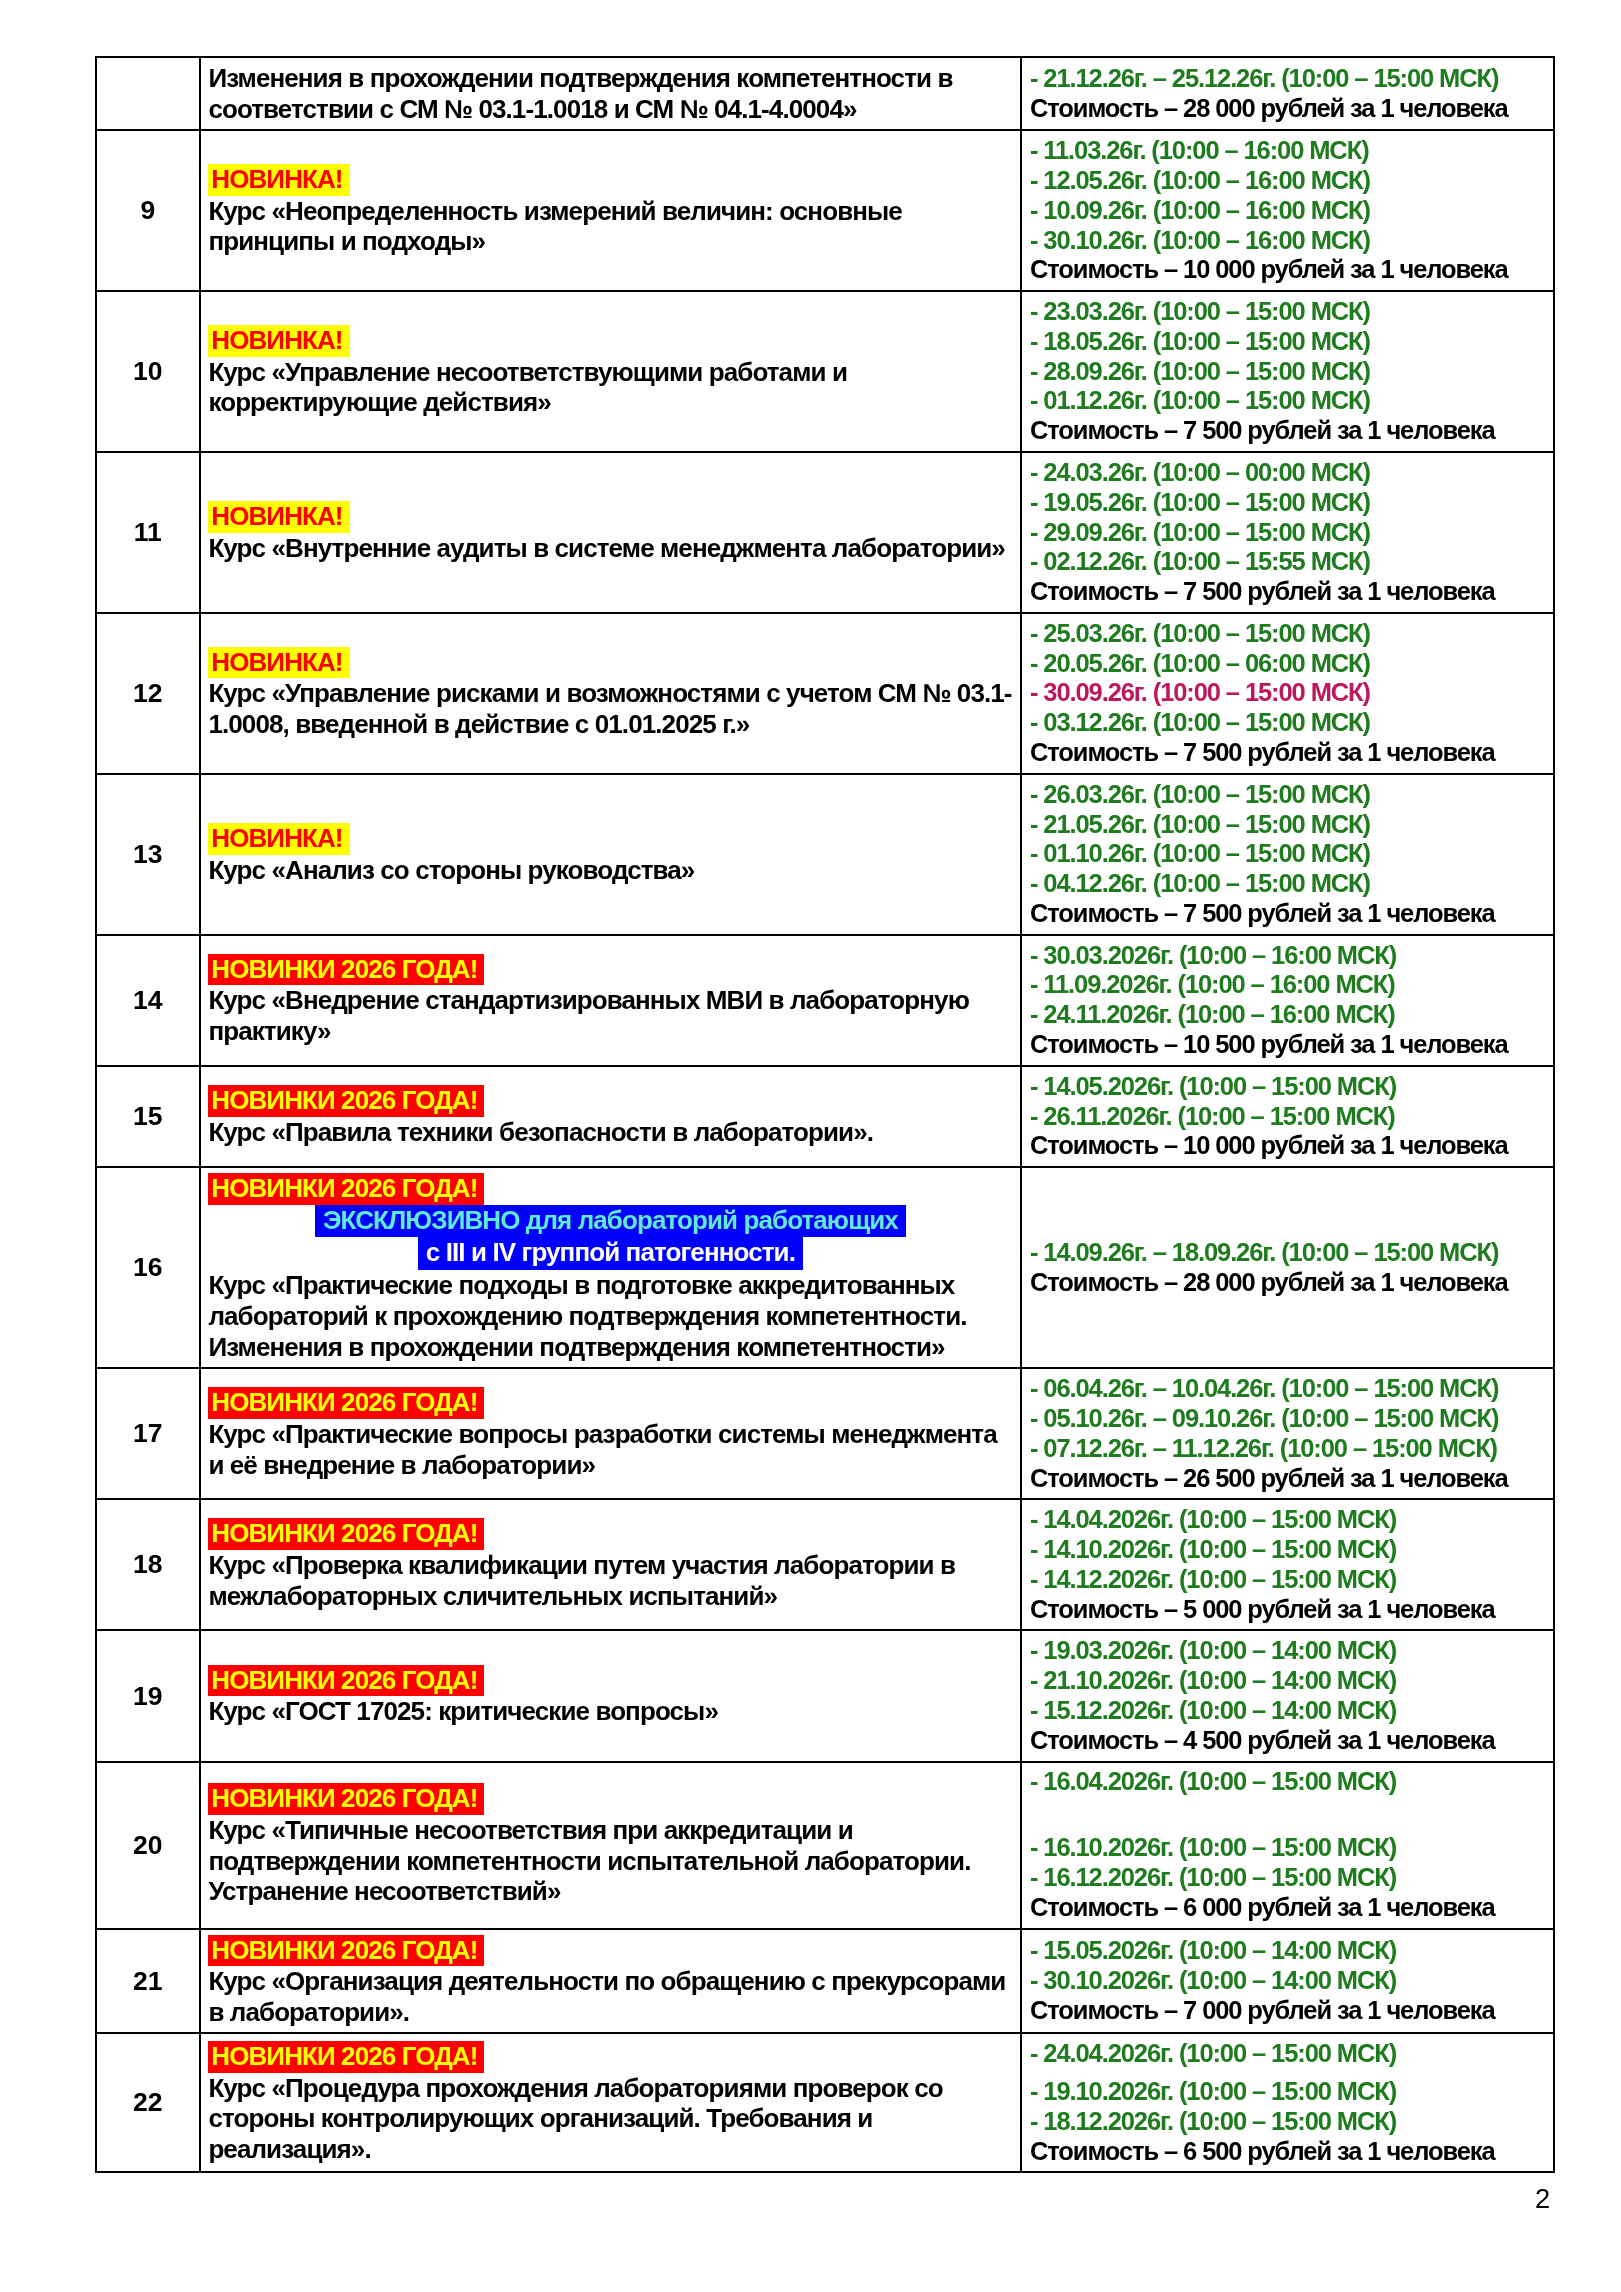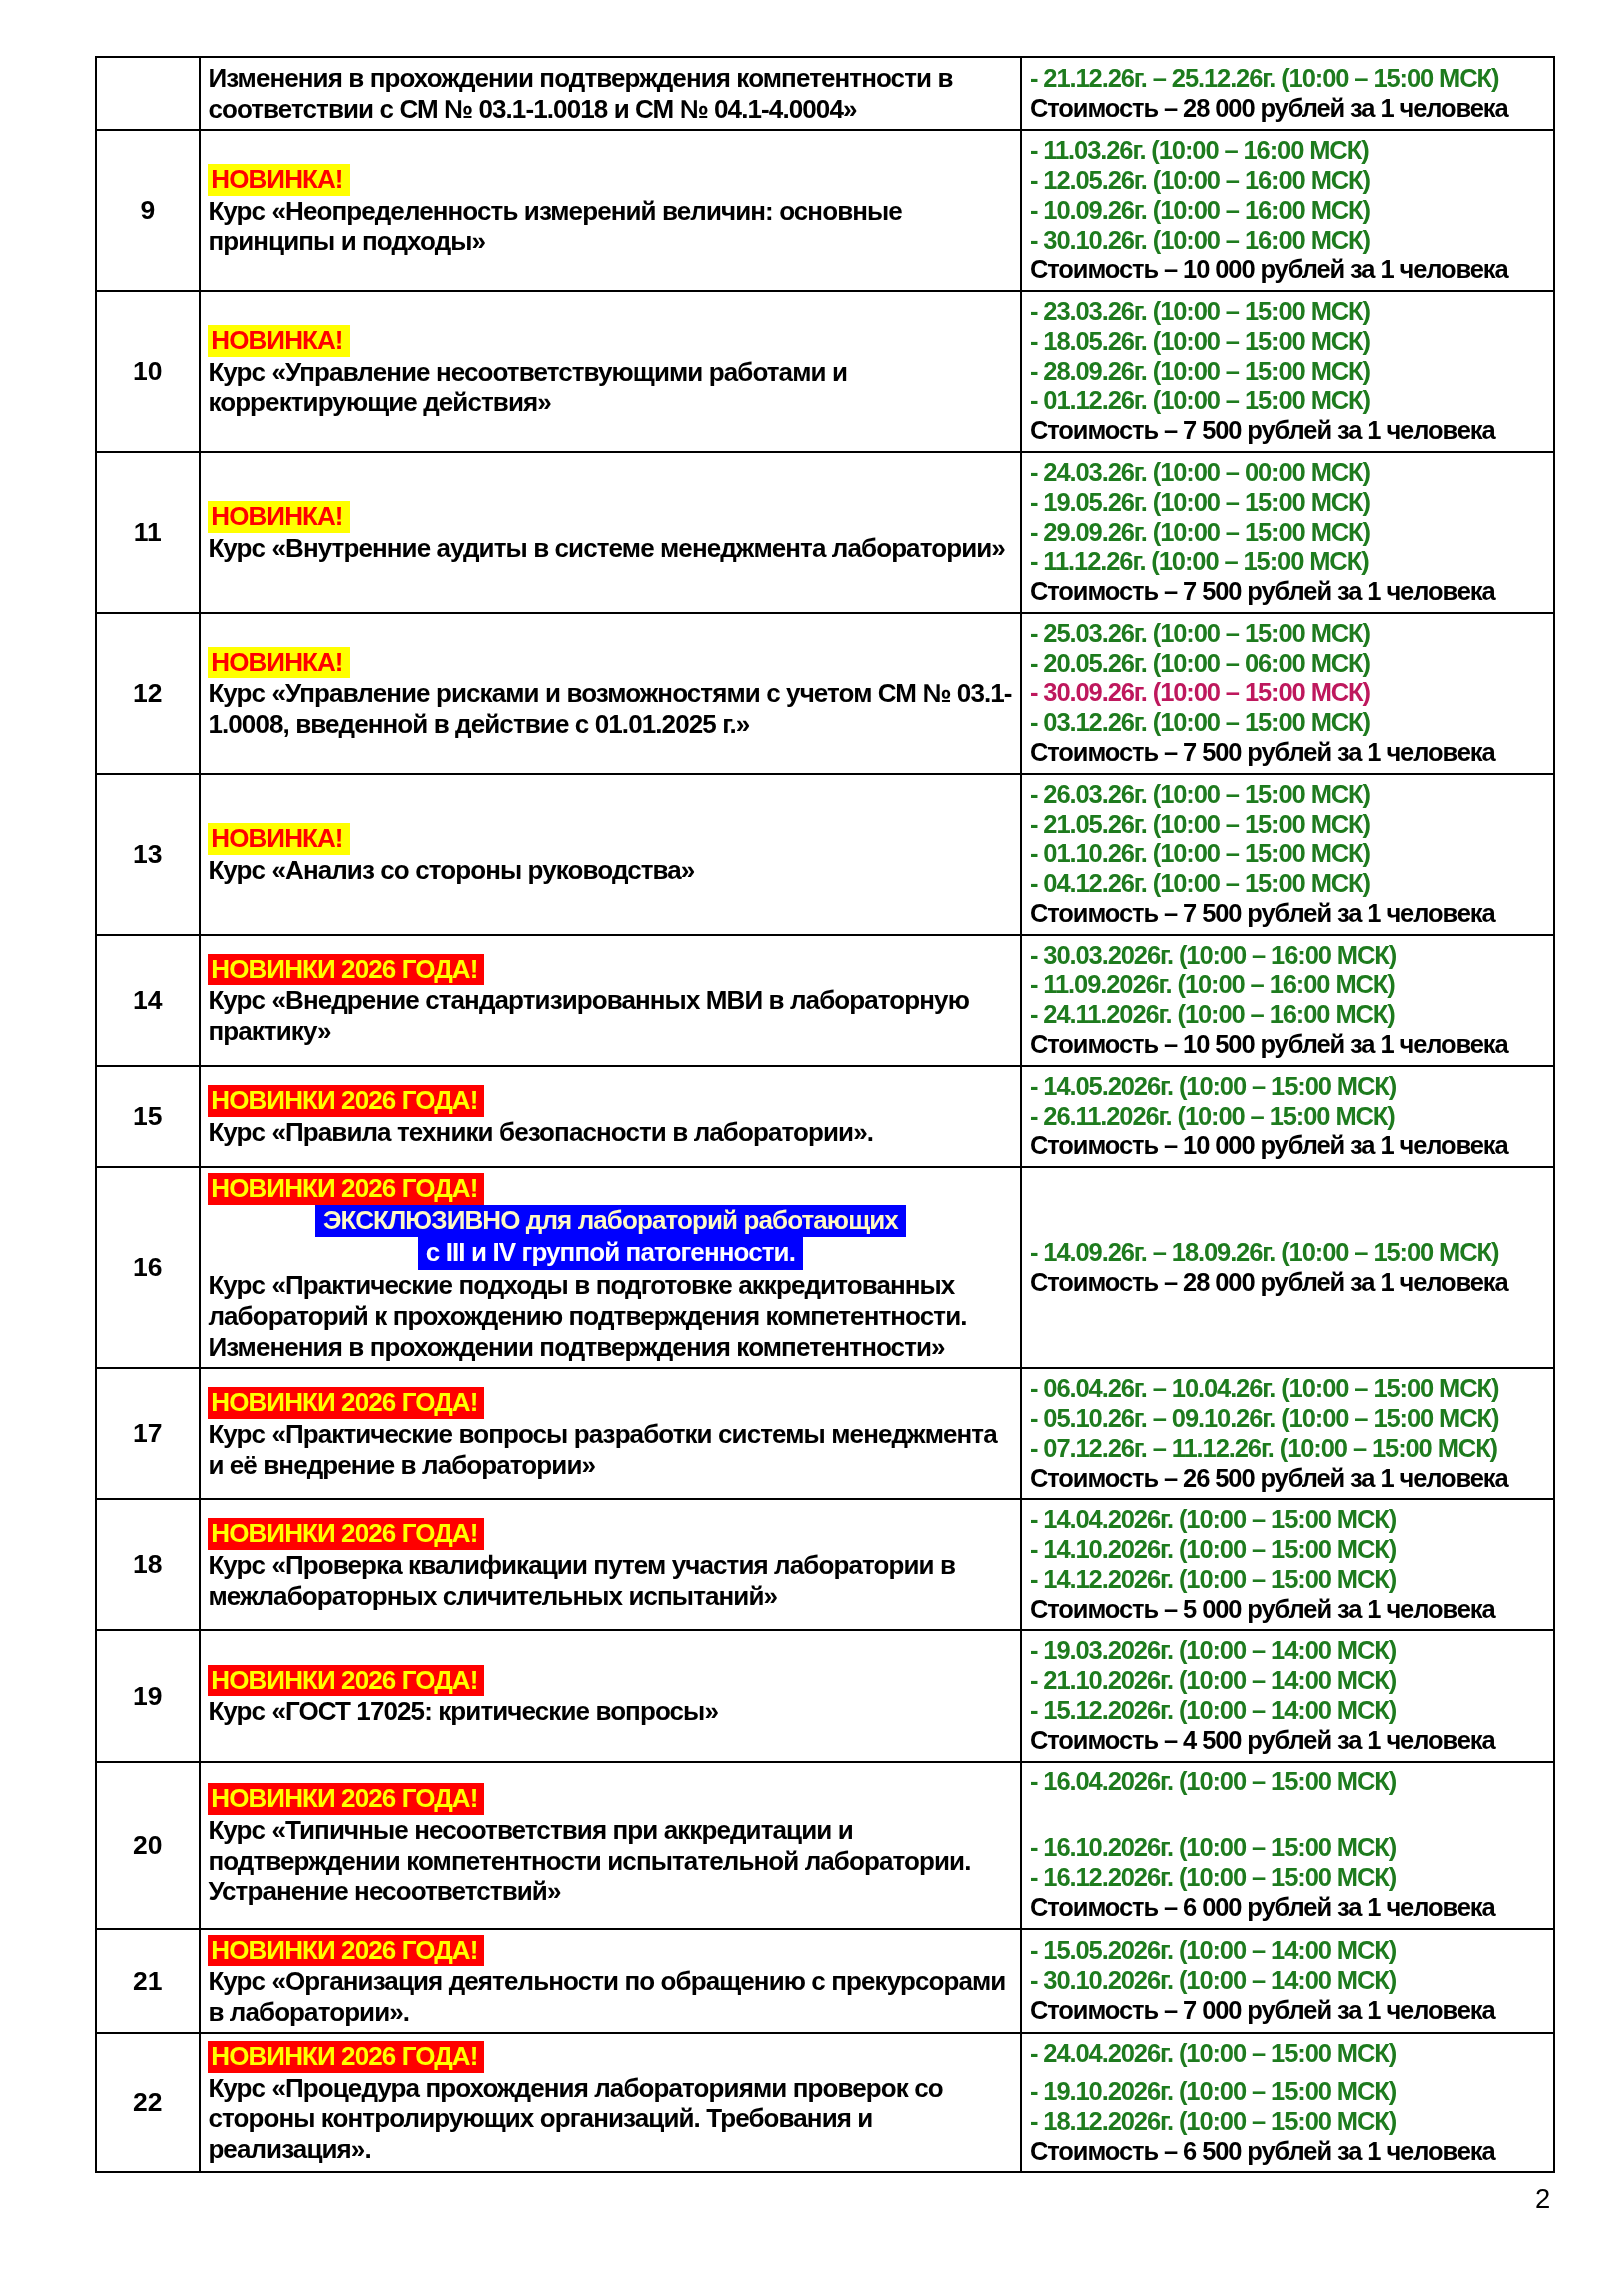--- a/index.html
+++ b/index.html
@@ -122,21 +122,21 @@
       <tr>
         <td class="num-cell">11</td>
         <td class="course-cell">
           <div><span class="badge" style="background: rgb(255, 255, 0); color: rgb(255, 0, 0);">НОВИНКА!</span></div>
           <div class="course-title">Курс «Внутренние аудиты в системе менеджмента лаборатории»</div>
         </td>
         <td class="dates-cell">
           <div class="date-line" style="color: rgb(30, 123, 30);">- 24.03.26г. (10:00 – 00:00 МСК)</div>
           <div class="date-line" style="color: rgb(30, 123, 30);">- 19.05.26г. (10:00 – 15:00 МСК)</div>
           <div class="date-line" style="color: rgb(30, 123, 30);">- 29.09.26г. (10:00 – 15:00 МСК)</div>
-          <div class="date-line" style="color: rgb(30, 123, 30);">- 11.12.26г. (10:00 – 15:00 МСК)</div>
+          <div class="date-line" style="color: rgb(30, 123, 30);">- 02.12.26г. (10:00 – 15:55 МСК)</div>
           <div class="cost-line">Стоимость – 7 500 рублей за 1 человека</div>
         </td>
       </tr>
       <tr>
         <td class="num-cell">12</td>
         <td class="course-cell">
           <div><span class="badge" style="background: rgb(255, 255, 0); color: rgb(255, 0, 0);">НОВИНКА!</span></div>
           <div class="course-title">Курс «Управление рисками и возможностями с учетом СМ № 03.1-1.0008, введенной в действие с 01.01.2025 г.»</div>
         </td>
         <td class="dates-cell">
@@ -183,21 +183,21 @@
         <td class="dates-cell">
           <div class="date-line" style="color: rgb(30, 123, 30);">- 14.05.2026г. (10:00 – 15:00 МСК)</div>
           <div class="date-line" style="color: rgb(30, 123, 30);">- 26.11.2026г. (10:00 – 15:00 МСК)</div>
           <div class="cost-line">Стоимость – 10 000 рублей за 1 человека</div>
         </td>
       </tr>
       <tr>
         <td class="num-cell">16</td>
         <td class="course-cell">
           <div><span class="badge" style="background: rgb(255, 0, 0); color: rgb(255, 255, 0);">НОВИНКИ 2026 ГОДА!</span></div>
-          <div class="hl-line"><span style="background: rgb(0, 0, 255); color: #fef9c3; text-align: right;">ЭКСКЛЮЗИВНО для лабораторий работающих</span></div>
+          <div class="hl-line"><span style="background: rgb(0, 0, 255); color: #5eead4; text-align: right;">ЭКСКЛЮЗИВНО для лабораторий работающих</span></div>
           <div class="hl-line"><span style="background: rgb(0, 0, 255); color: rgb(255, 255, 255);">с III и IV группой патогенности.</span></div>
           <div class="course-title">Курс «Практические подходы в подготовке аккредитованных лабораторий к прохождению подтверждения компетентности. Изменения в прохождении подтверждения компетентности»</div>
         </td>
         <td class="dates-cell">
           <div class="date-line" style="color: rgb(30, 123, 30);">- 14.09.26г. – 18.09.26г. (10:00 – 15:00 МСК)</div>
           <div class="cost-line">Стоимость – 28 000 рублей за 1 человека</div>
         </td>
       </tr>
       <tr>
         <td class="num-cell">17</td>

